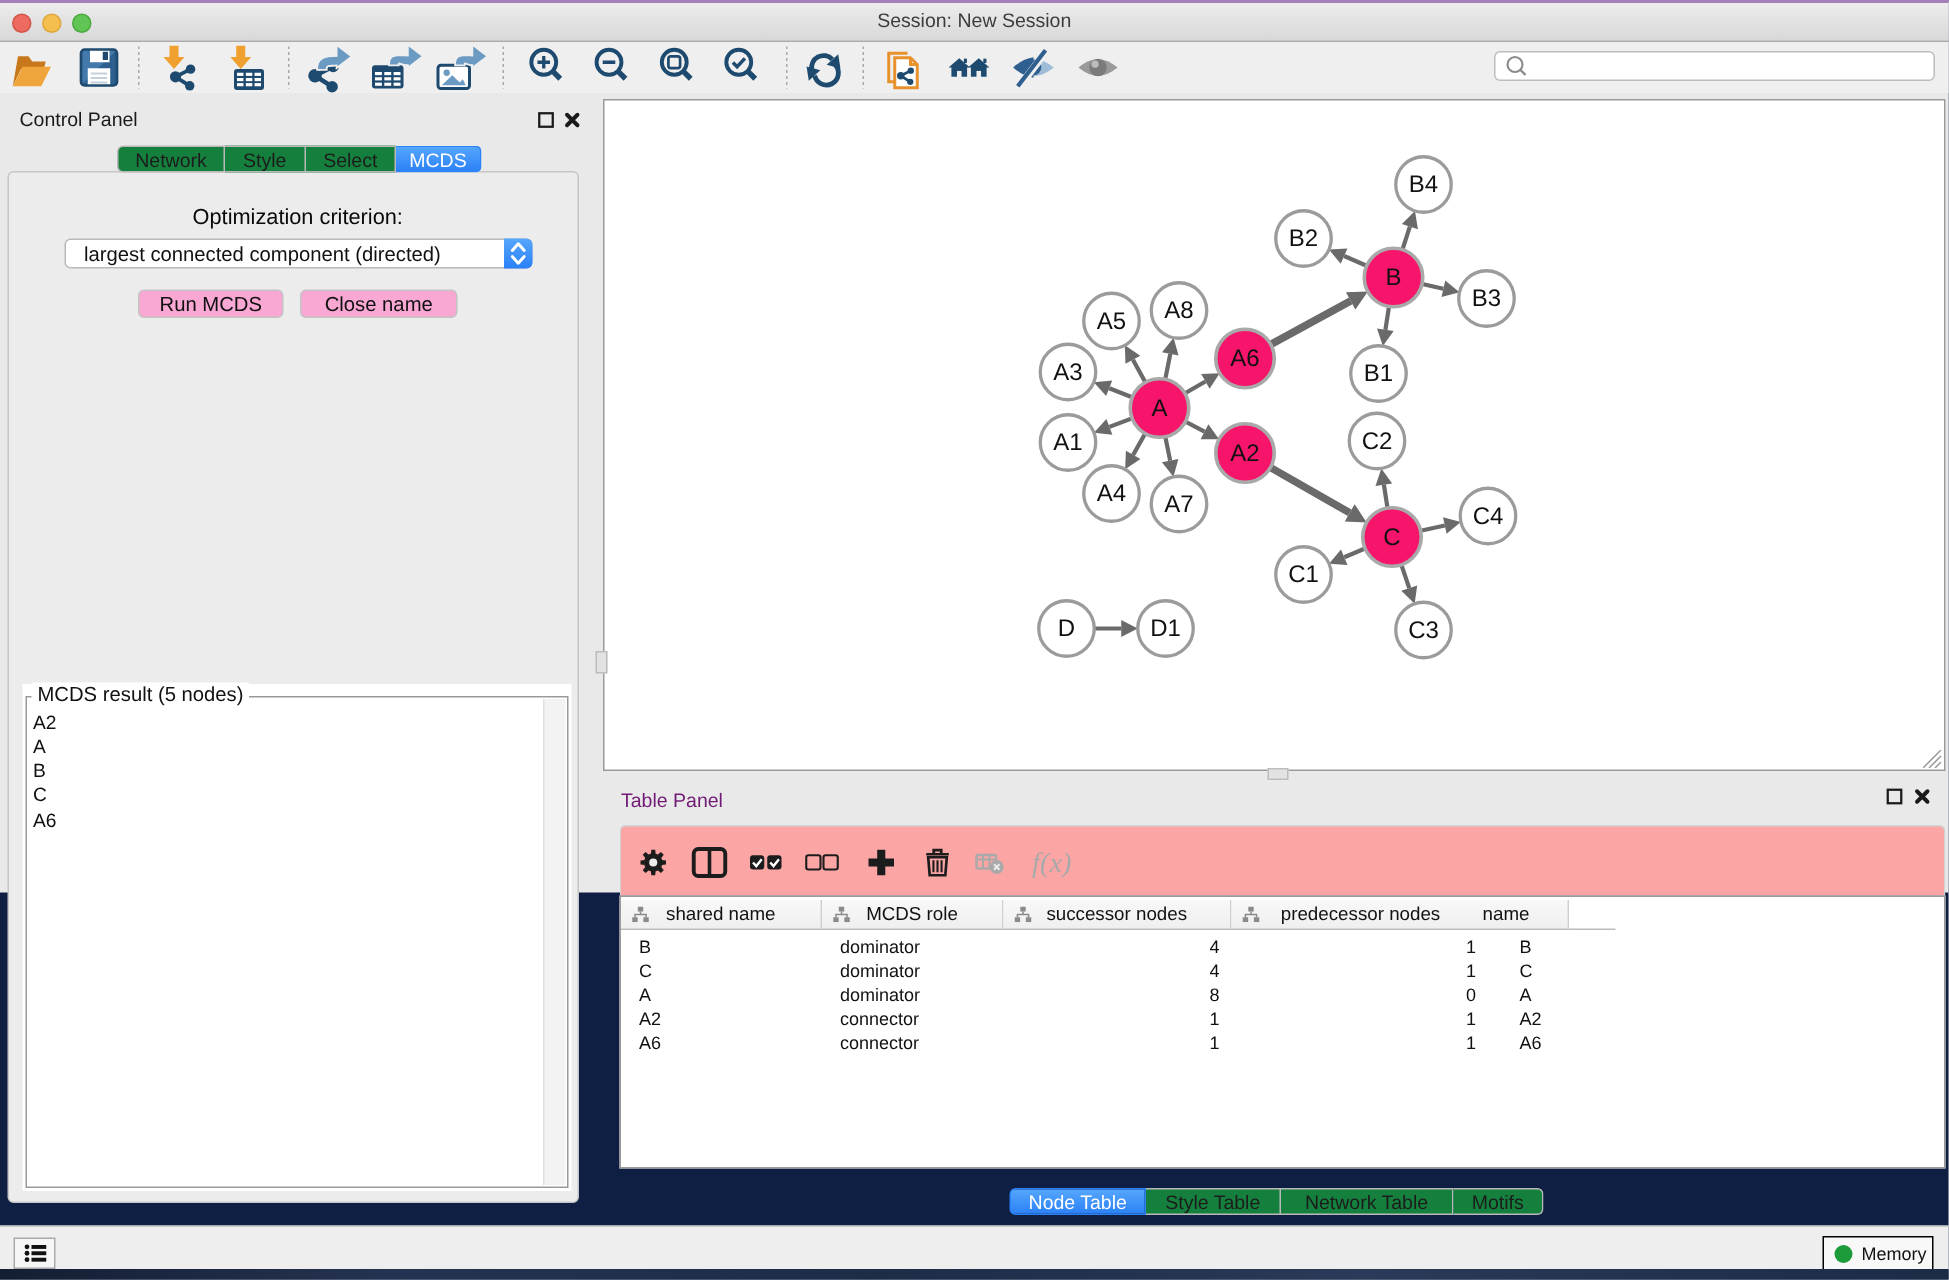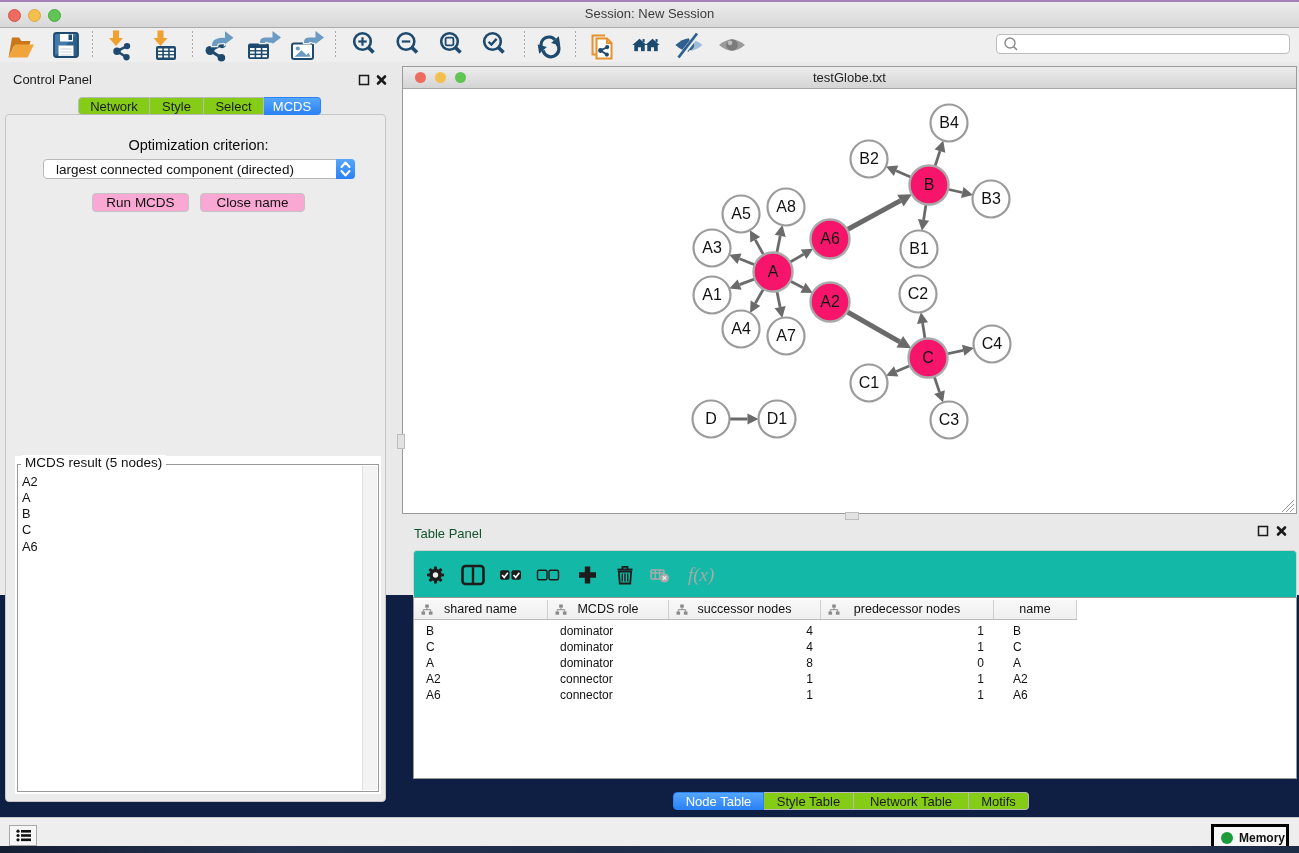--- a/index.html
+++ b/index.html
@@ -14,21 +14,21 @@
     font-size:13px;color:#3c3c3c;}
   .tl{position:absolute;top:7.5px;width:11px;height:11px;border-radius:50%;}
   
   #toolbar{position:absolute;left:0;top:27px;width:1299px;height:34px;background:#efefef;}
   .vsep{position:absolute;top:3px;height:28px;width:1px;
     background-image:repeating-linear-gradient(#a9a9a9 0 1.6px, transparent 1.6px 4px);}
   #searchbox{position:absolute;left:996px;top:6px;width:292px;height:18px;background:#fff;
     border:1px solid #bdbdbd;border-radius:4px;}
   
   .tabgrp{position:absolute;display:flex;height:18px;font-size:13px;}
-  .tab{background:#84cc16;border:1px solid #b9b9b9;border-left:none;color:#1c1c1c;
+  .tab{background:#15803d;border:1px solid #b9b9b9;border-left:none;color:#1c1c1c;
     display:flex;align-items:center;justify-content:center;box-sizing:border-box;}
   .tab.first{border-left:1px solid #b9b9b9;border-radius:4px 0 0 4px;}
   .tab.last{border-radius:0 4px 4px 0;}
   .tab.sel{background:linear-gradient(#55a6fc,#2c82f7);border-color:#2c82f7;color:#fff;}
   
   #cp-title{position:absolute;left:13px;top:71px;font-size:13px;color:#1a1a1a;}
   #cp-pane{position:absolute;left:5px;top:113px;width:381px;height:688px;
     background:#ececec;border:1px solid #c6c6c6;border-radius:4px;box-sizing:border-box;}
   #opt-label{position:absolute;left:0;width:397px;top:136px;text-align:center;font-size:14.5px;color:#0a0a0a;}
   #dropdown{position:absolute;left:43px;top:158px;width:312px;height:20px;background:#fff;
@@ -49,34 +49,34 @@
   #mcds .sb{position:absolute;right:4px;top:10px;bottom:4.5px;width:14px;background:#f3f3f3;
     border-left:1px solid #e0e0e0;}
   
   #netwin{position:absolute;left:402px;top:65px;width:895px;height:448px;
     background:#fff;border:1px solid #9a9a9a;box-sizing:border-box;}
   #nw-title{position:absolute;left:0;top:0;right:0;height:21px;
     background:linear-gradient(#ededed,#d4d4d4);border-bottom:1px solid #a8a8a8;}
   #nw-title .title{position:absolute;left:0;right:0;top:3px;text-align:center;font-size:13px;color:#222;}
   .tl2{position:absolute;top:5px;width:11px;height:11px;border-radius:50%;}
   
-  #tp-title{position:absolute;left:414px;top:525px;font-size:13px;color:#14532d;}
+  #tp-title{position:absolute;left:414px;top:525px;font-size:13px;color:#701a75;}
   #tp-toolbar{position:absolute;left:413px;top:549px;width:884px;height:47px;
-    background:#14b8a6;border:1px solid #d2d2d2;border-bottom:none;border-radius:4px 4px 0 0;box-sizing:border-box;}
+    background:#fca5a5;border:1px solid #d2d2d2;border-bottom:none;border-radius:4px 4px 0 0;box-sizing:border-box;}
   #tp-table{position:absolute;left:413px;top:596px;width:884px;height:182px;background:#fff;
     border:1px solid #9a9a9a;box-sizing:border-box;}
   .hcell{position:absolute;top:2px;height:19px;background:linear-gradient(#f8f8f8,#efefef);
     border-right:1px solid #cfcfcf;box-sizing:border-box;font-size:12.5px;color:#111;}
   .hcell .lbl{position:absolute;left:0;right:0;top:2px;text-align:center;}
   .trow{position:absolute;font-size:12px;color:#111;height:16px;line-height:16px;}
   
   #statusbar{position:absolute;left:0;top:816px;width:1299px;height:29px;background:#eeeeee;
     border-top:1px solid #c9c9c9;}
   #memory{position:absolute;right:10px;top:6px;width:72px;height:21px;background:#f8f8f8;
-    border:3px solid #000000;font-size:12px;color:#111;display:flex;align-items:center;font-weight:bold;}
+    border:1px solid #000000;font-size:12px;color:#111;display:flex;align-items:center;}
   #hamb{position:absolute;left:9px;top:7px;width:26px;height:19px;background:#f6f6f6;
     border:1px solid #a8a8a8;display:flex;align-items:center;justify-content:center;}
 </style>
 </head>
 <body>
 <div id="app">
 
   <div id="titlebar">
     <div class="tl" style="left:8px;background:#ed6b5f;border:0.5px solid #d35549;"></div>
     <div class="tl" style="left:28px;background:#f5bf4f;border:0.5px solid #dda73c;"></div>
@@ -244,26 +244,20 @@
   <div class="btn" style="left:92px;top:192px;width:97px;">Run MCDS</div>
   <div class="btn" style="left:200px;top:192px;width:105px;">Close name</div>
   <div id="mcds">
     <div class="bord"></div>
     <div class="legend">MCDS result (5 nodes)</div>
     <div class="items">A2<br>A<br>B<br>C<br>A6</div>
     <div class="sb"></div>
   </div>
 
   <div id="netwin">
-    <div id="nw-title">
-      <div class="tl2" style="left:12px;background:#ed6b5f;"></div>
-      <div class="tl2" style="left:32px;background:#f5bf4f;"></div>
-      <div class="tl2" style="left:52px;background:#61c555;"></div>
-      <div class="title">testGlobe.txt</div>
-    </div>
     <svg class="abs" style="left:0;top:21px;" width="893" height="425" viewBox="0 0 893 425" font-family="Liberation Sans, sans-serif">
       <g stroke="#6a6a6a" fill="#6a6a6a">
 <line x1="370.0" y1="184.0" x2="352.3" y2="151.8" stroke-width="2.8"></line>
 <polygon points="346.9,142.2 357.2,149.1 347.3,154.5" stroke="none"></polygon>
 <line x1="370.0" y1="184.0" x2="377.2" y2="147.9" stroke-width="2.8"></line>
 <polygon points="379.4,137.1 382.7,149.0 371.7,146.8" stroke="none"></polygon>
 <line x1="370.0" y1="184.0" x2="336.5" y2="170.8" stroke-width="2.8"></line>
 <polygon points="326.2,166.8 338.5,165.6 334.4,176.0" stroke="none"></polygon>
 <line x1="370.0" y1="184.0" x2="336.6" y2="196.6" stroke-width="2.8"></line>
 <polygon points="326.3,200.5 334.6,191.4 338.6,201.8" stroke="none"></polygon>
@@ -431,21 +425,21 @@
         <svg width="12" height="12" viewBox="0 0 12 12" style="position:absolute;left:7px;top:4px;">
           <g fill="#8a8a8a">
             <rect x="4.2" y="0.5" width="3.6" height="3.2"></rect>
             <rect x="0.5" y="7.5" width="3.6" height="3.2"></rect>
             <rect x="7.9" y="7.5" width="3.6" height="3.2"></rect>
           </g>
           <path d="M6,3.7 v2 M2.3,7.5 v-1.8 h7.4 v1.8" fill="none" stroke="#8a8a8a" stroke-width="1"></path>
         </svg>
         <div class="lbl">predecessor nodes</div>
       </div>
-      <div class="hcell" style="left:580px;width:83px;">
+      <div class="hcell" style="left:549px;width:83px;">
         <div class="lbl">name</div>
       </div>
       <div style="position:absolute;left:0;top:21px;width:663px;height:1px;background:#bbb;"></div>
     <div class="trow" style="left:12px;top:25px;">B</div>
       <div class="trow" style="left:146px;top:25px;">dominator</div>
       <div class="trow" style="left:255px;top:25px;width:144px;text-align:right;">4</div>
       <div class="trow" style="left:407px;top:25px;width:163px;text-align:right;">1</div>
       <div class="trow" style="left:599px;top:25px;">B</div>
       <div class="trow" style="left:12px;top:41px;">C</div>
       <div class="trow" style="left:146px;top:41px;">dominator</div>

